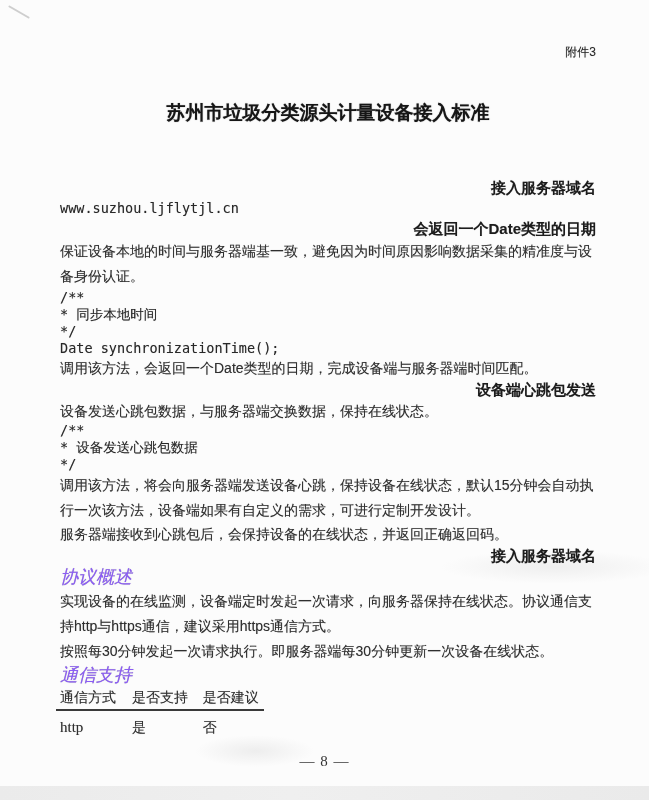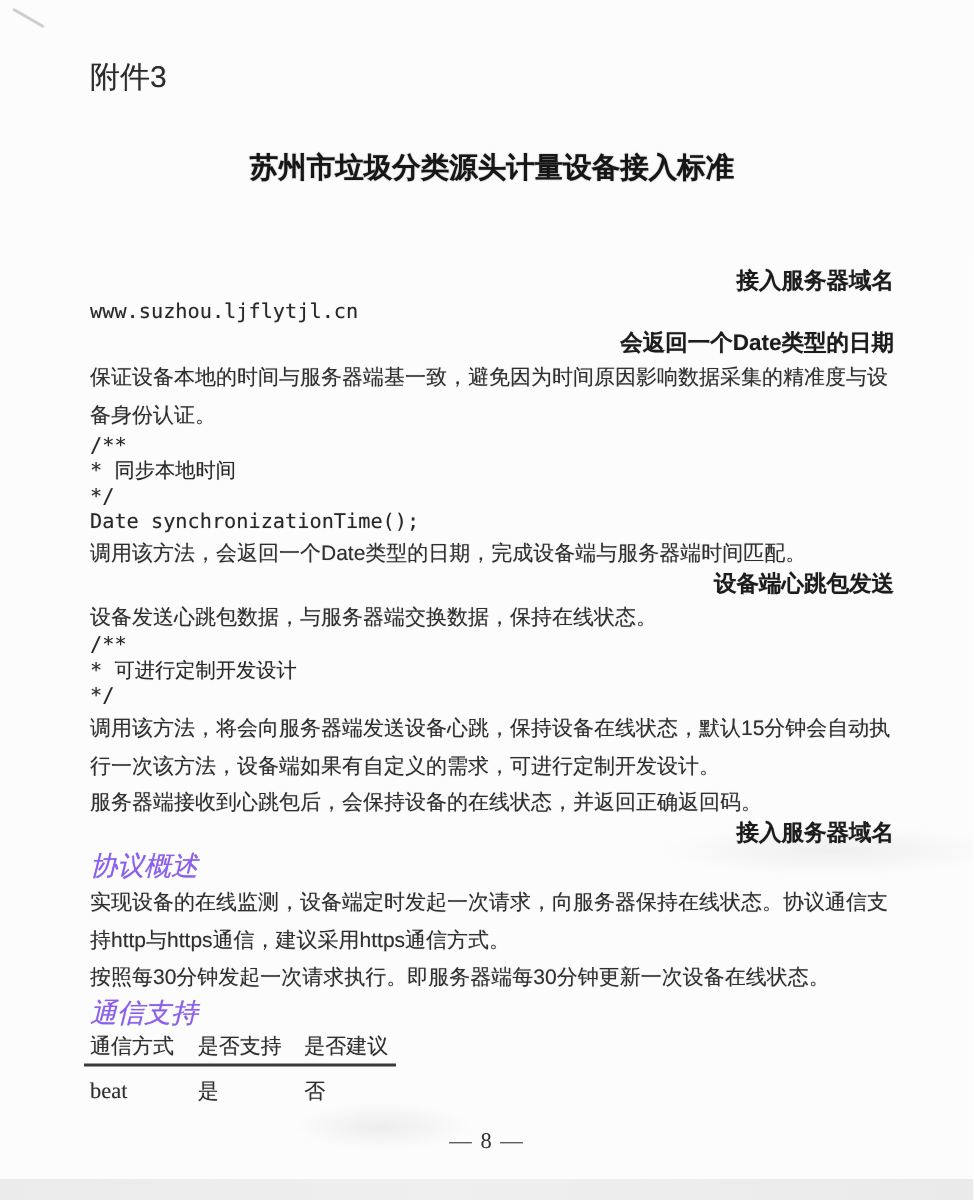--- a/index.html
+++ b/index.html
@@ -8,21 +8,21 @@
     background:#fcfcfc; overflow:hidden;
     font-family:"Liberation Sans", sans-serif;
     color:#2f2f2f;
   }
   .content {
     position:absolute; left:60px; top:0; width:536px;
     text-shadow:0 0 0.7px rgba(70,70,70,0.45);
   }
   .content > * { margin:0; }
 
-  .attachment { margin-top:42px; font-size:20px; line-height:20px; color:#2b2b2b; }
+  .attachment { margin-top:42px; font-size:12px; line-height:20px; color:#2b2b2b;text-align:right; }
 
   .doc-title {
     margin-top:33px; text-align:center;
     font-family:"Liberation Serif","DejaVu Serif",serif;
     font-weight:bold; font-size:19px; line-height:36px; color:#161616;
     white-space:nowrap; margin-left:-8px; width:552px;
     text-shadow:0 0 1px rgba(30,30,30,0.55);
   }
 
   .sec-h { font-weight:bold; font-size:15px; line-height:21px; color:#1c1c1c;text-align:right; }
@@ -92,40 +92,40 @@
     <p class="para">保证设备本地的时间与服务器端基一致，避免因为时间原因影响数据采集的精准度与设备身份认证。</p>
     <div class="code">/**</div>
     <div class="code">* 同步本地时间</div>
     <div class="code">*/</div>
     <div class="code">Date synchronizationTime();</div>
     <p class="para single">调用该方法，会返回一个Date类型的日期，完成设备端与服务器端时间匹配。</p>
 
     <div class="sec-h">设备端心跳包发送</div>
     <p class="para single">设备发送心跳包数据，与服务器端交换数据，保持在线状态。</p>
     <div class="code">/**</div>
-    <div class="code">* 可进行定制开发设计</div>
+    <div class="code">* 设备发送心跳包数据</div>
     <div class="code">*/</div>
     <p class="para">调用该方法，将会向服务器端发送设备心跳，保持设备在线状态，默认15分钟会自动执行一次该方法，设备端如果有自定义的需求，可进行定制开发设计。</p>
     <p class="para single">服务器端接收到心跳包后，会保持设备的在线状态，并返回正确返回码。</p>
 
     <div class="sec-h">接入服务器域名</div>
     <div class="sub-h">协议概述</div>
     <p class="para">实现设备的在线监测，设备端定时发起一次请求，向服务器保持在线状态。协议通信支持http与https通信，建议采用https通信方式。</p>
     <p class="para single-t">按照每30分钟发起一次请求执行。即服务器端每30分钟更新一次设备在线状态。</p>
     <div class="sub-h t2">通信支持</div>
 
     <div class="ctable">
       <div class="trow thead">
         <span class="c1">通信方式</span>
         <span class="c2">是否支持</span>
         <span class="c3">是否建议</span>
       </div>
       <div class="trule"></div>
       <div class="trow tbody">
-        <span class="c1">beat</span>
+        <span class="c1">http</span>
         <span class="c2">是</span>
         <span class="c3">否</span>
       </div>
     </div>
 
   </div>
 
   <div class="page-number">— 8 —</div>
 
   <div class="bottom-strip"></div>

